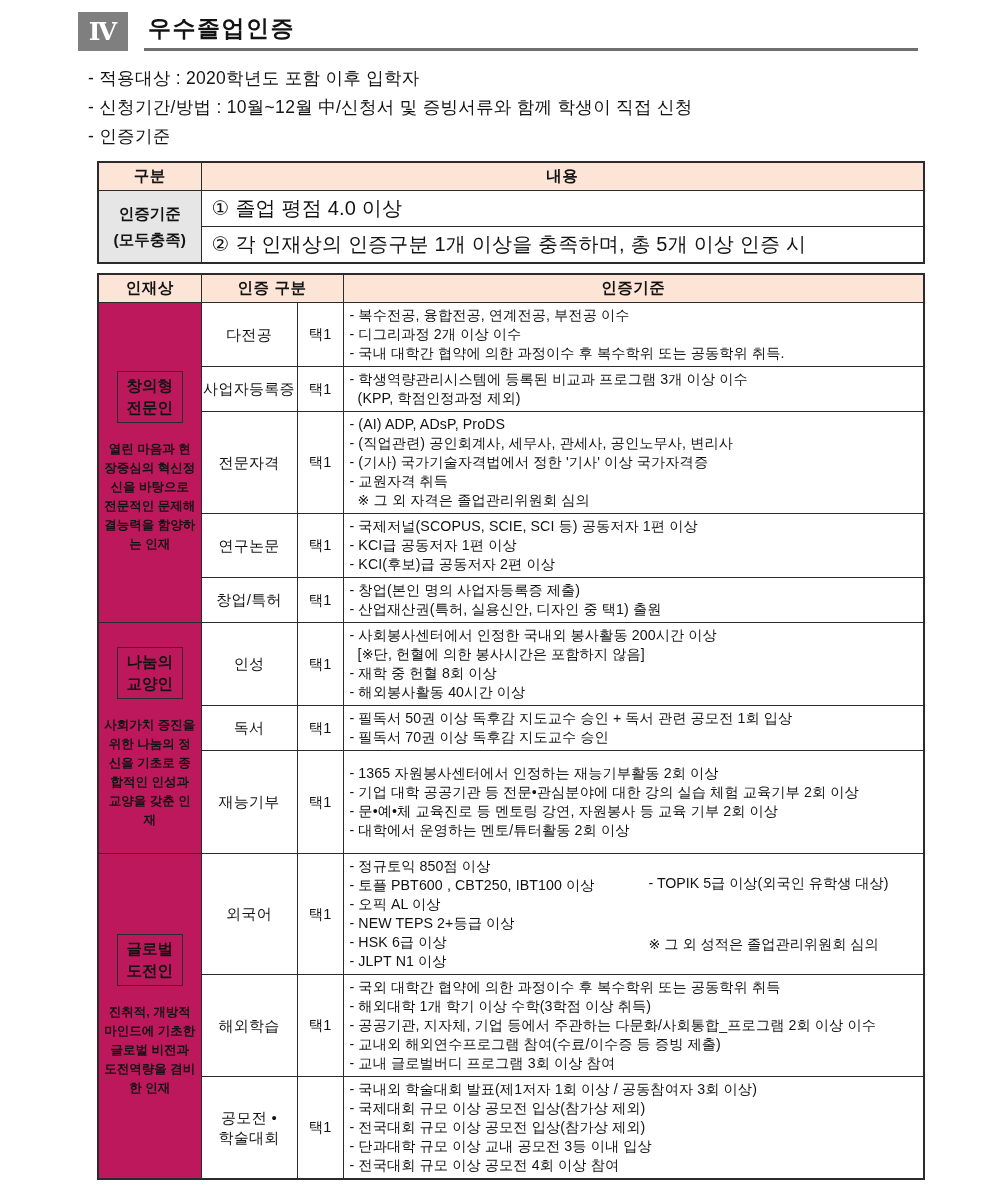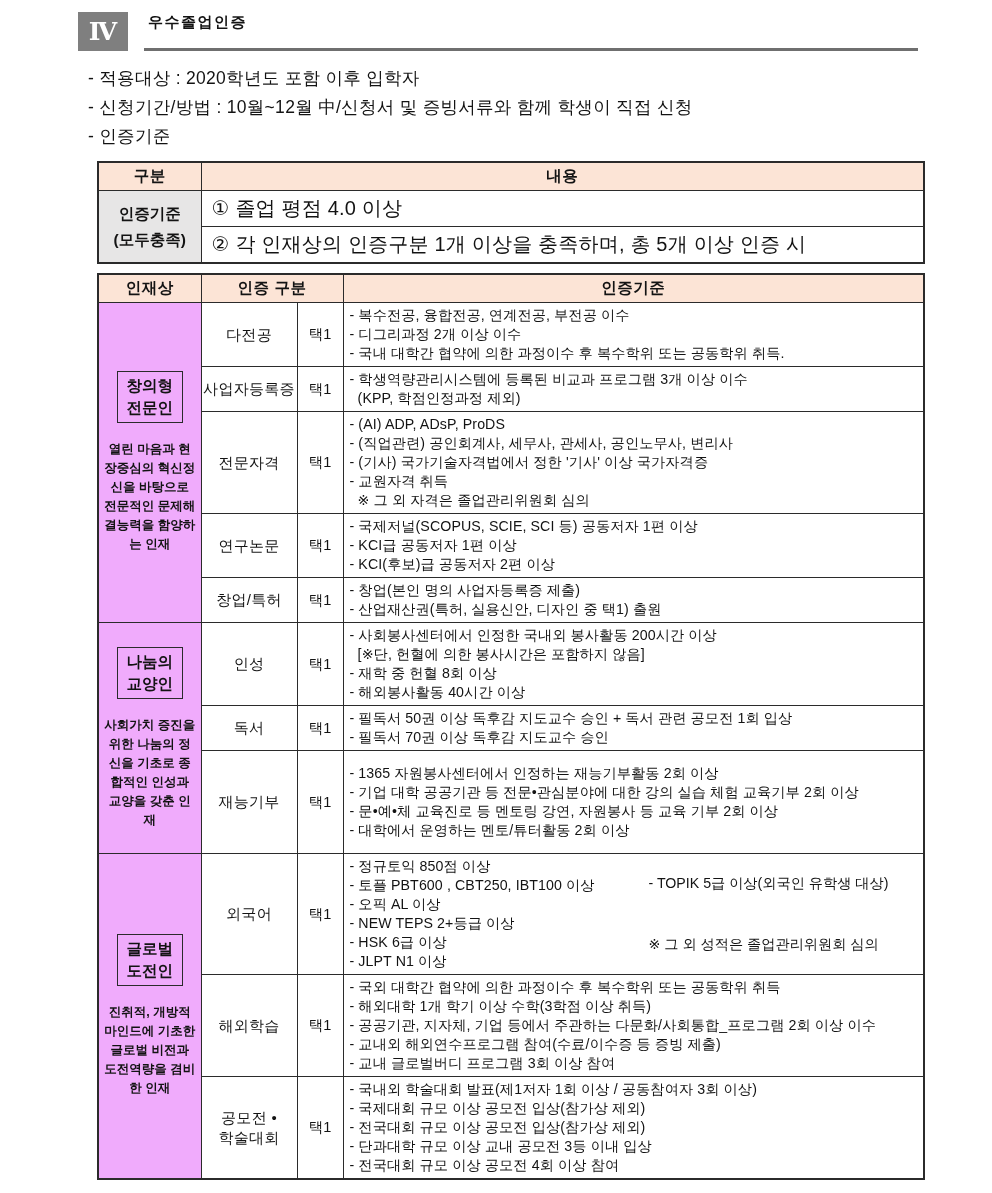--- a/index.html
+++ b/index.html
@@ -11,39 +11,39 @@
   }
   
   .doc-header { display: flex; align-items: stretch; margin: 2px 74px 0 78px; }
   .badge {
     width: 50px; height: 39px; background: #7f7f7f; color: #fff; flex: 0 0 auto;
     display: flex; align-items: center; justify-content: center;
     font-size: 25px; font-weight: bold;
     font-family: "Liberation Serif", "DejaVu Serif", serif;
   }
   .title-wrap { margin-left: 16px; flex: 1; border-bottom: 3px solid #6f6f6f; padding: 1px 0 3px 4px; }
-  .doc-title { font-size: 15px; font-weight: bold; letter-spacing: 1.5px; }
+  .doc-title { font-size: 23px; font-weight: bold; letter-spacing: 1.5px; }
   
   .intro { margin: 13px 0 10px 88px; }
   .intro-line { font-size: 17.5px; line-height: 29px; letter-spacing: 0.3px; }
   
   table { border-collapse: collapse; margin-left: 97px; width: 828px; table-layout: fixed; }
   table { border: 2px solid #2b2b2b; }
   th, td { border: 1px solid #2b2b2b; padding: 0; }
   th { background: #fce4d6; font-size: 15.5px; font-weight: bold; padding: 3px 2px; letter-spacing: 0.5px; }
   tr.dotted > td { border-top: 1px dotted #7a7a7a; }
   
   .t1 { margin-bottom: 9px; }
   .t1 .label-cell {
     background: #e7e6e6; font-weight: bold; text-align: center;
     font-size: 15.5px; line-height: 26px; white-space: pre-line; vertical-align: middle;
   }
   .t1 .val-cell { font-size: 20px; padding: 4px 10px; height: 27px; letter-spacing: 0.2px; }
   
-  .t2 .group-cell { background: #f0abfc; text-align: center; vertical-align: middle; padding: 8px 3px; }
+  .t2 .group-cell { background: #be185d; text-align: center; vertical-align: middle; padding: 8px 3px; }
   .group-box {
     display: inline-block; border: 1.5px solid #2b2b2b; padding: 3px 9px;
     font-weight: bold; font-size: 15.5px; line-height: 22px;
     white-space: pre-line; margin-bottom: 17px; background: transparent;
   }
   .group-desc { font-weight: bold; font-size: 12.5px; line-height: 19px; padding: 0 2px; }
   .cat-cell { text-align: center; vertical-align: middle; font-size: 15px; white-space: pre-line; line-height: 20px; letter-spacing: 0.3px; }
   .sel-cell { text-align: center; vertical-align: middle; font-size: 14.5px; }
   .crit-cell { padding: 3px 6px; font-size: 14.2px; vertical-align: middle; margin-top: 48px; }
   .crit-cell .lines { white-space: pre-wrap; line-height: 19px; letter-spacing: 0.1px; }

